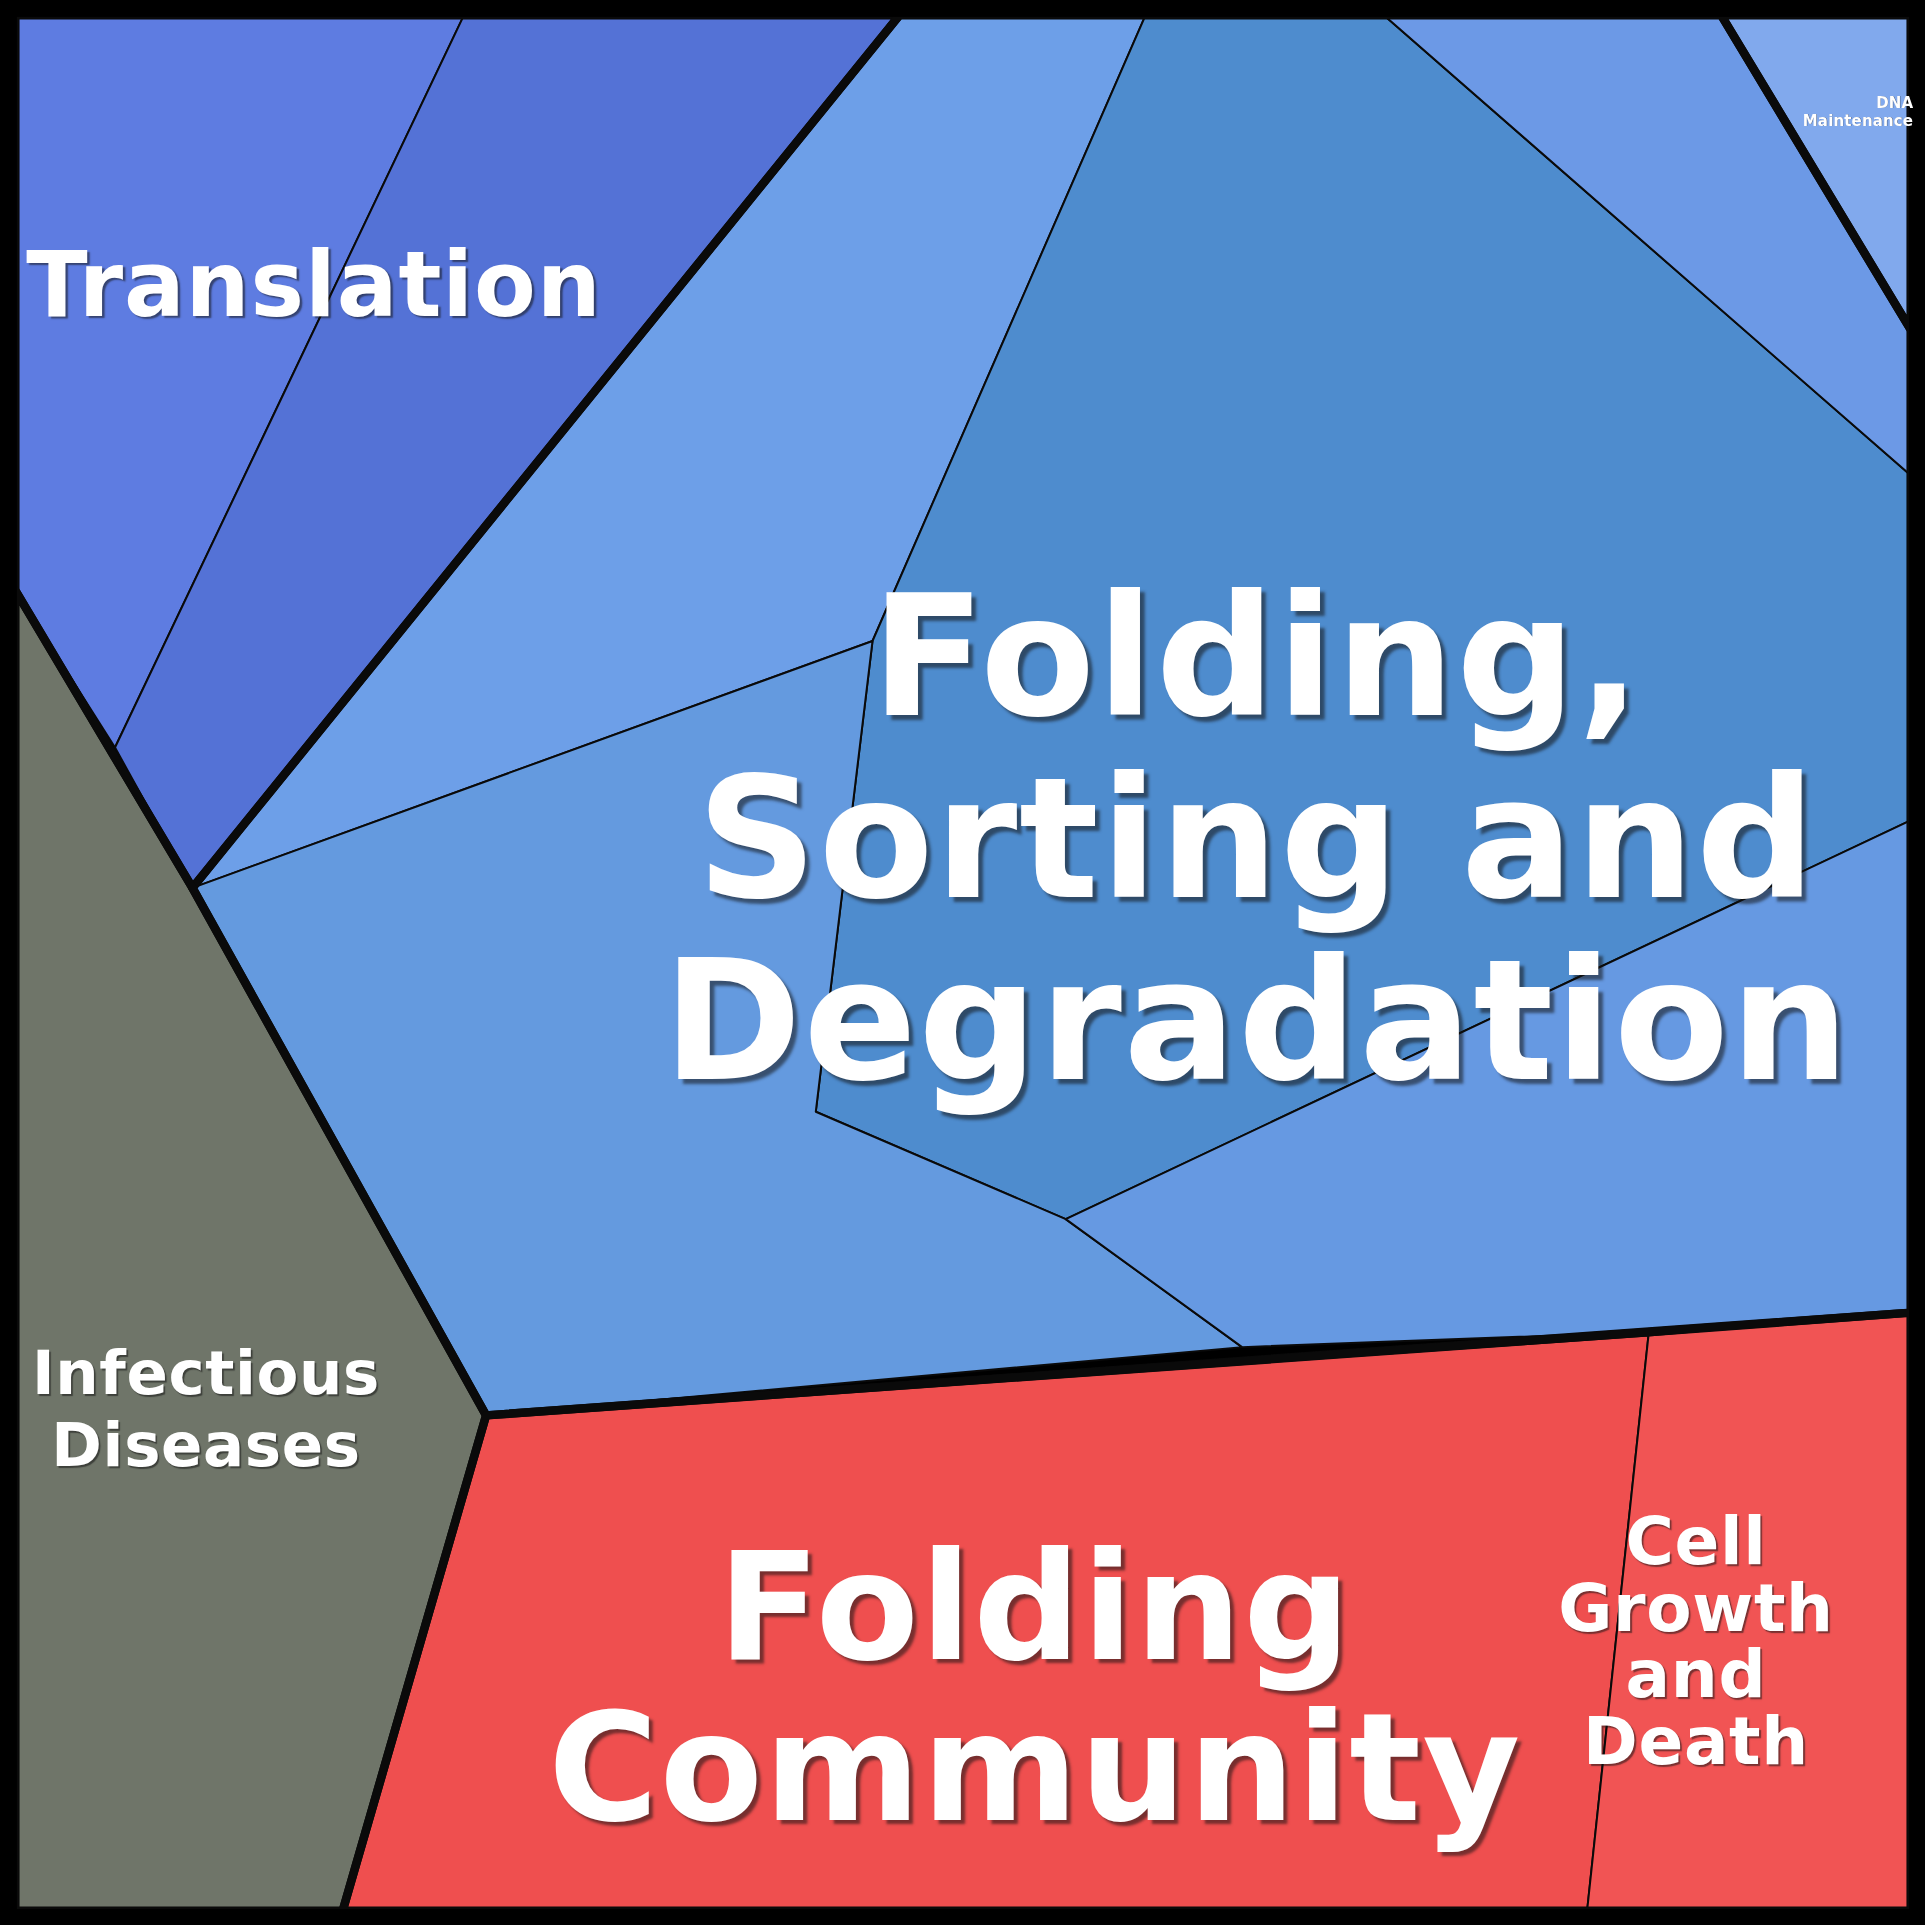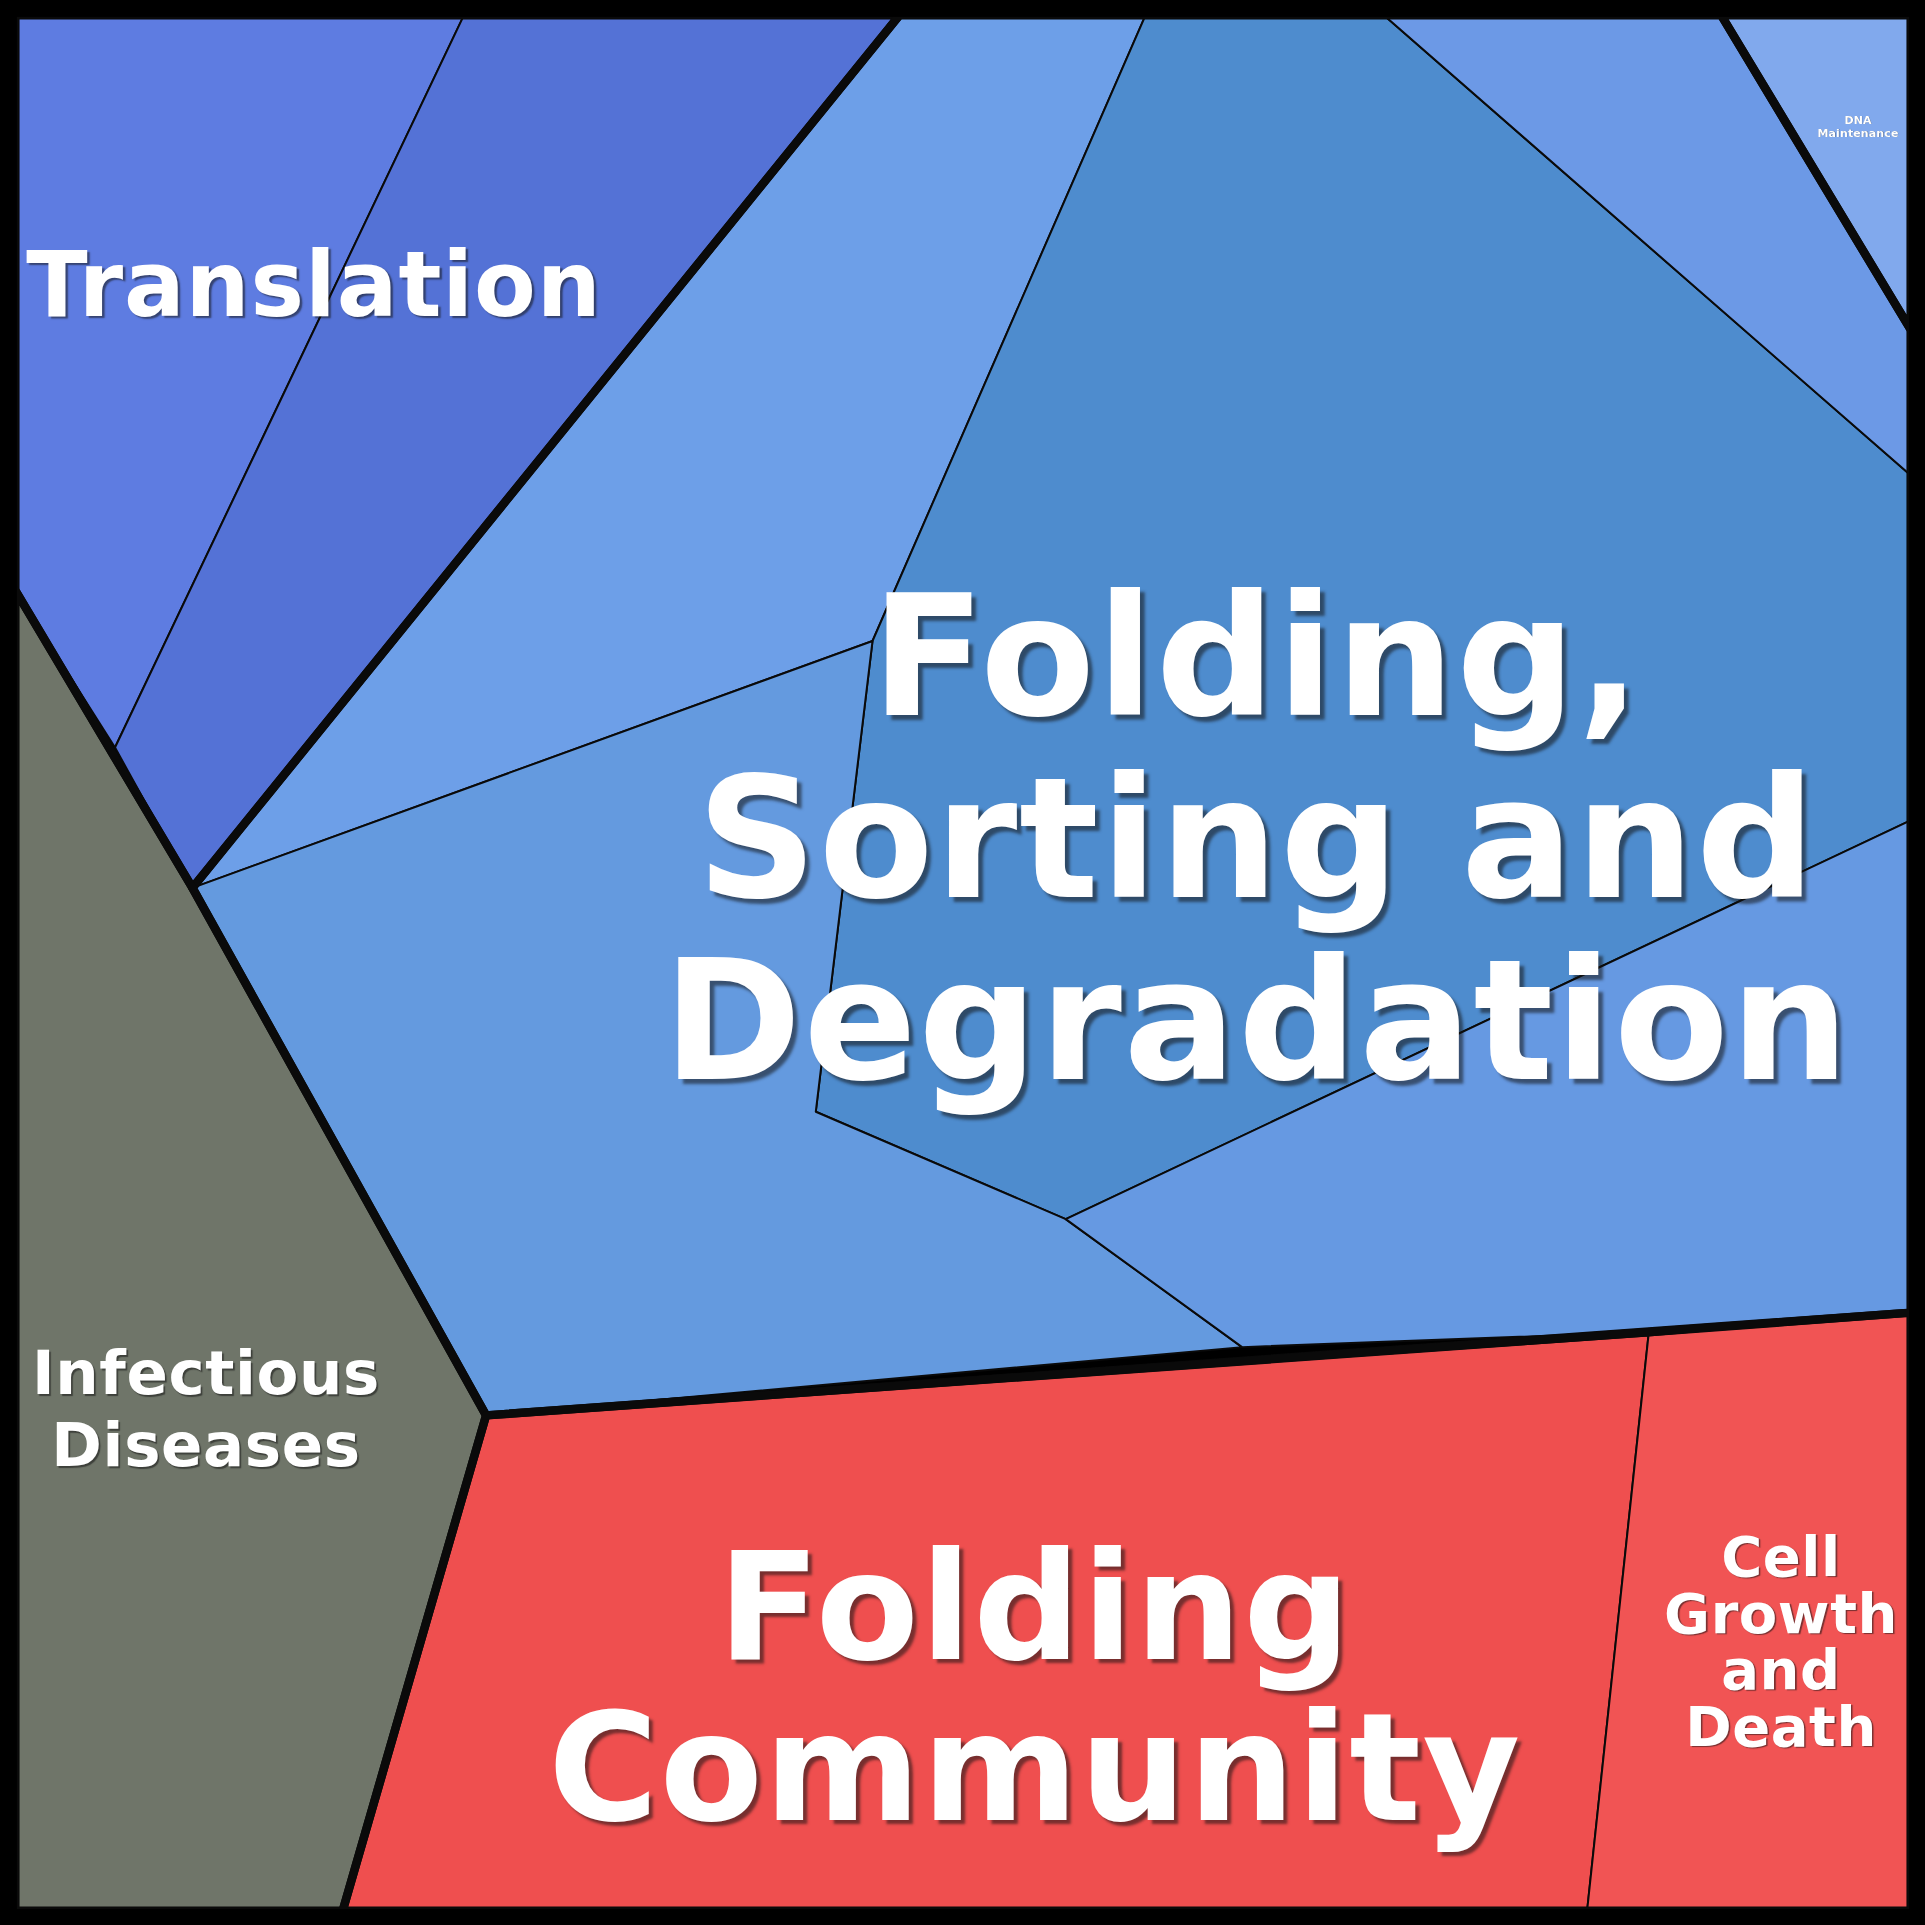--- a/index.html
+++ b/index.html
@@ -56,24 +56,24 @@
       <polygon points="2245,20 2492,20 2492,430" fill="none" stroke="#0a0a0a" stroke-width="11" stroke-linejoin="round"></polygon>
       <polygon points="20,770 251,1158 634,1846 447,2492 20,2492" fill="none" stroke="#0a0a0a" stroke-width="11" stroke-linejoin="round"></polygon>
       <polygon points="634,1846 2158,1737 2492,1712 2492,2492 447,2492" fill="none" stroke="#0a0a0a" stroke-width="11" stroke-linejoin="round"></polygon>
       <rect x="0" y="0" width="2512" height="2512" fill="none" stroke="#000000" stroke-width="44"></rect>
     </svg>
 
 <div class="region-label" style="left: 1257px; top: 839px; font-size: 167px; line-height: 1.09;">Folding,
 Sorting and
 Degradation</div>
     <div class="region-label" style="left: 314px; top: 284px; font-size: 90px; line-height: 1.1;">Translation</div>
-    <div class="region-label" style="left: 1858px; top: 127px; font-size: 11px; line-height: 1.2;">DNA
+    <div class="region-label" style="left: 1858px; top: 112px; font-size: 15px; line-height: 1.2; text-align: right;">DNA
 Maintenance</div>
     <div class="region-label" style="left: 206px; top: 1409px; font-size: 61px; line-height: 1.18;">Infectious
 Diseases</div>
     <div class="region-label" style="left: 1035px; top: 1687px; font-size: 150px; line-height: 1.07;">Folding
 Community</div>
-    <div class="region-label" style="left: 1781px; top: 1642px; font-size: 56px; line-height: 1.01;">Cell
+    <div class="region-label" style="left: 1696px; top: 1642px; font-size: 66px; line-height: 1.01;">Cell
 Growth
 and
 Death</div>
   </div>
 
 
 </body></html>

